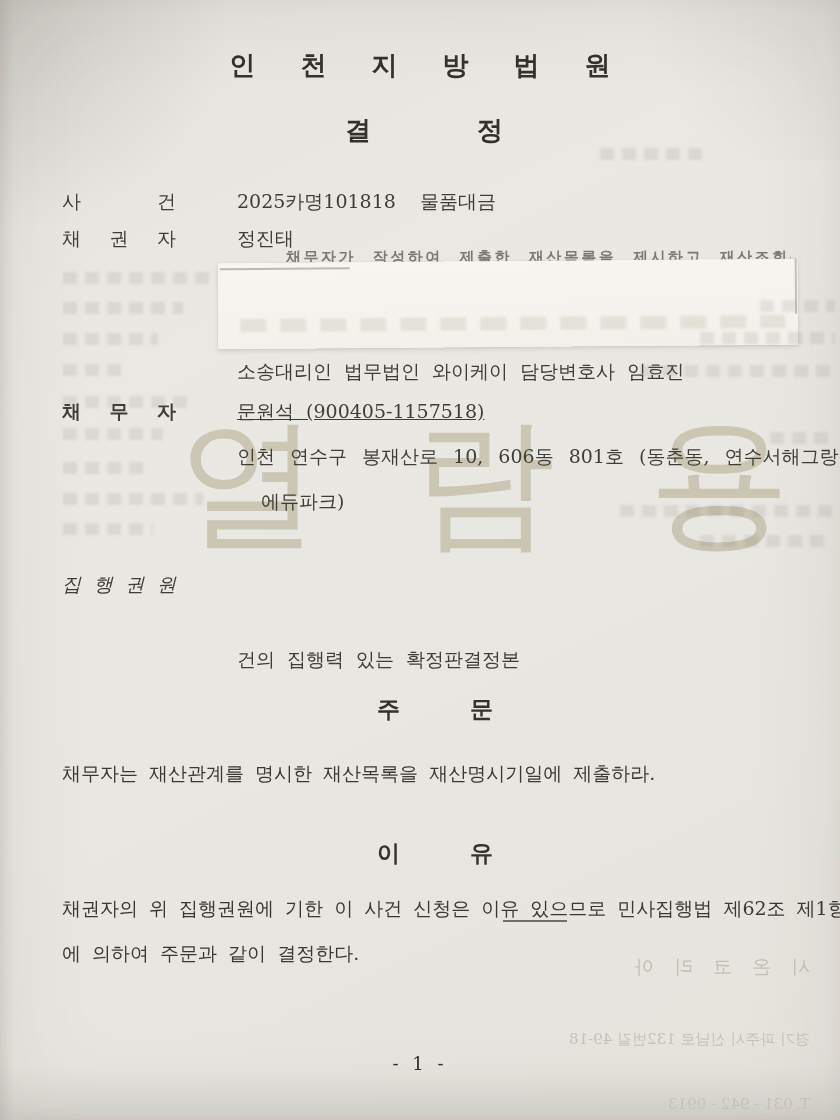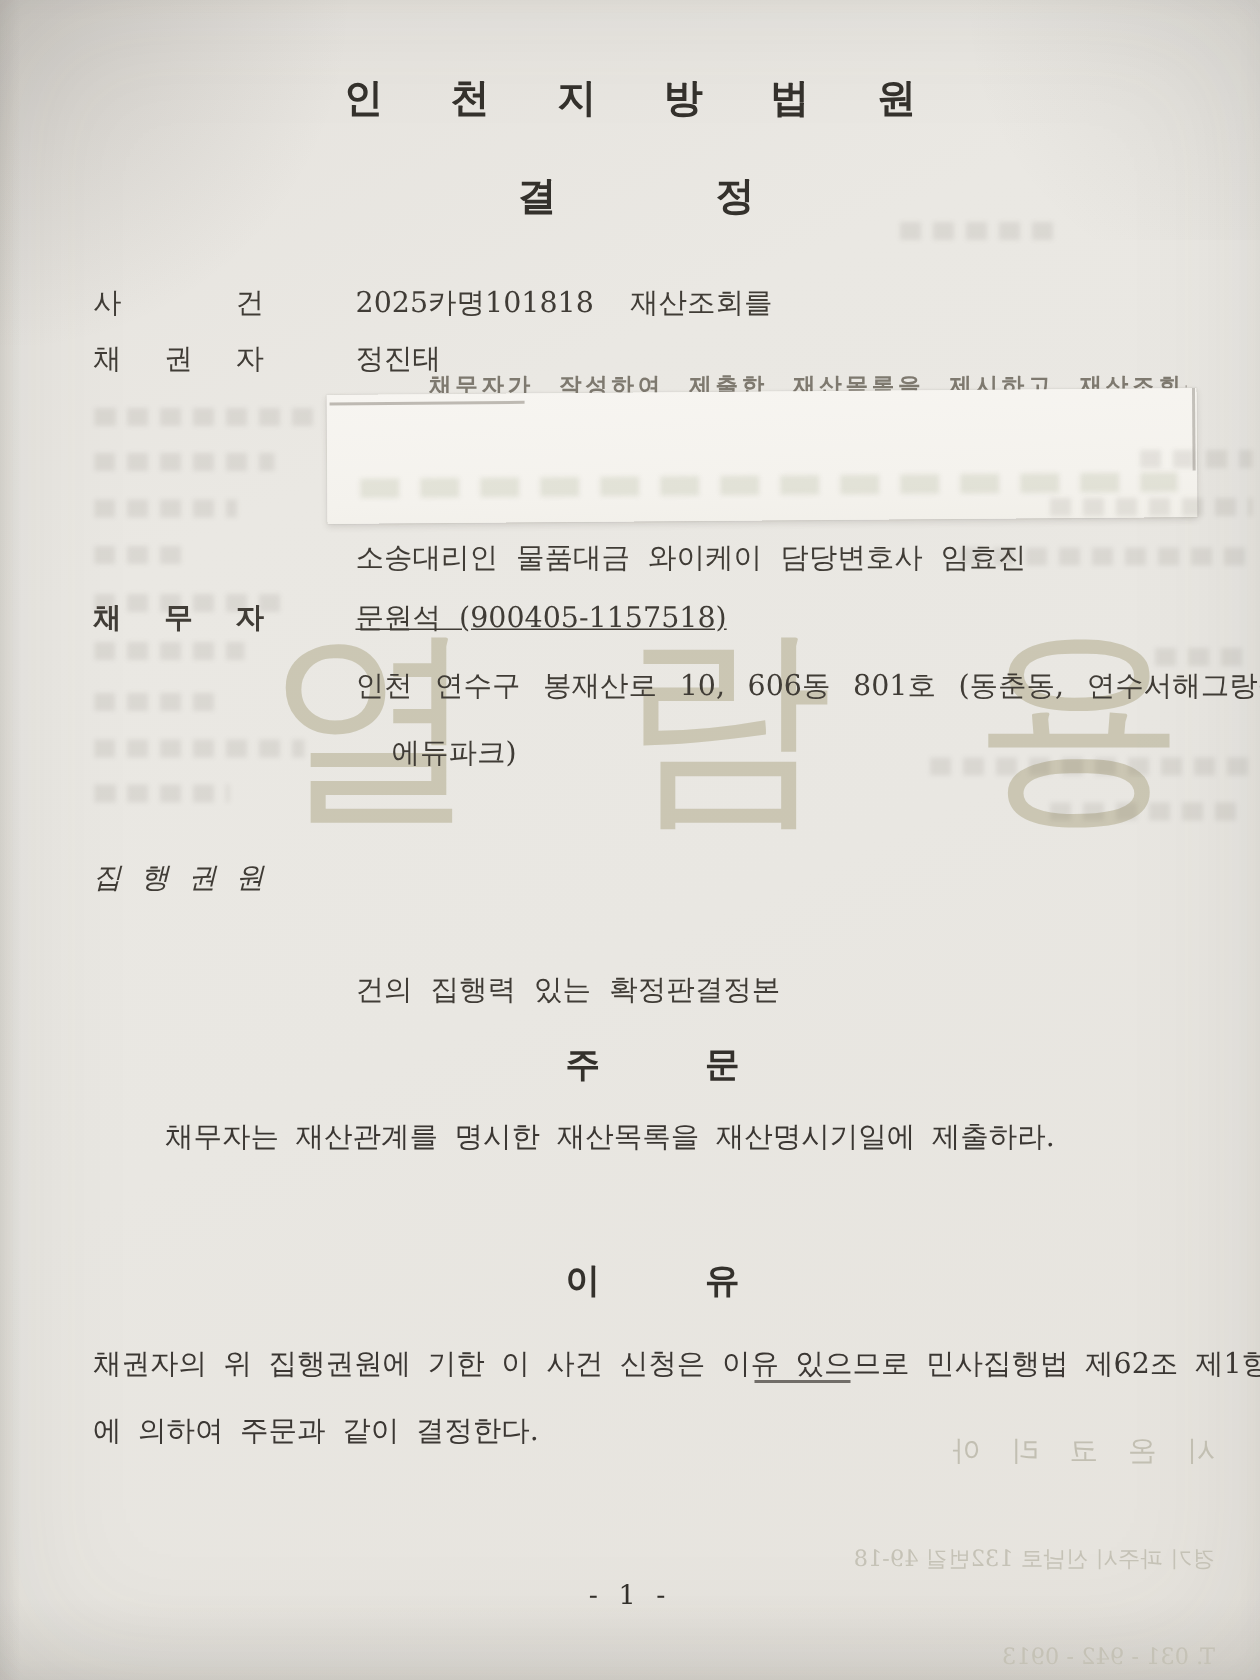--- a/index.html
+++ b/index.html
@@ -63,50 +63,50 @@
   <div class="edge-left"></div>
 
   <div class="abs court-title" style="top:48px;">인 천 지 방 법 원</div>
 
   <div class="abs watermark">열 람 용</div>
 
   <div class="abs big-head" style="left:345px;top:113px;">결</div>
   <div class="abs big-head" style="left:477px;top:113px;">정</div>
 
   <div class="abs label" style="left:62px;top:189px;">사 건</div>
-  <div class="abs val" style="left:237px;top:189px;">2025카명101818  재산조회를</div>
+  <div class="abs val" style="left:237px;top:189px;">2025카명101818  물품대금</div>
 
   <div class="abs label" style="left:62px;top:226px;">채 권 자</div>
   <div class="abs val" style="left:237px;top:226px;">정진태</div>
 
   <div class="covered-strip">
     <span>채무자가 작성하여 제출한 재산목록을 제시하고 재산조회를 하시오</span>
   </div>
 
   <div class="tape">
     <div class="tape-topline"></div>
     <div class="tape-rightline"></div>
     <div class="tape-ghost"></div>
   </div>
 
-  <div class="abs val" style="left:237px;top:359px;">소송대리인 물품대금 와이케이 담당변호사 임효진</div>
+  <div class="abs val" style="left:237px;top:359px;">소송대리인 법무법인 와이케이 담당변호사 임효진</div>
 
   <div class="abs label" style="left:62px;top:399px;font-weight:bold;">채 무 자</div>
   <div class="abs val" style="left:237px;top:399px;text-decoration:underline;">문원석 (900405-1157518)</div>
 
   <div class="abs val" style="left:237px;top:444px;word-spacing:9px;">인천 연수구 봉재산로 10, 606동 801호 (동춘동, 연수서해그랑블</div>
   <div class="abs val" style="left:237px;top:489px;margin-left:24px;">에듀파크)</div>
 
   <div class="abs label" style="left:62px;top:572px;font-style:italic;">집 행 권 원</div>
   <div class="abs val" style="left:237px;top:605px;margin-top:42px;">건의 집행력 있는 확정판결정본</div>
 
   <div class="abs mid-head" style="left:377px;top:694px;">주</div>
   <div class="abs mid-head" style="left:470px;top:694px;">문</div>
 
-  <div class="abs body-line" style="left:62px;top:745px;margin-left:48px;">채무자는 재산관계를 명시한 재산목록을 재산명시기일에 제출하라.</div>
+  <div class="abs body-line" style="left:62px;top:761px;">채무자는 재산관계를 명시한 재산목록을 재산명시기일에 제출하라.</div>
 
   <div class="abs mid-head" style="left:377px;top:838px;">이</div>
   <div class="abs mid-head" style="left:470px;top:838px;">유</div>
 
   <div class="abs body-line" style="left:62px;top:896px;">채권자의 위 집행권원에 기한 이 사건 신청은 이유 있으므로 민사집행법 제62조 제1항</div>
   <div class="underline-mark"></div>
   <div class="abs body-line" style="left:62px;top:941px;">에 의하여 주문과 같이 결정한다.</div>
 
   <div class="stamp">
     <div class="s1">시 온 코 리 아</div>

